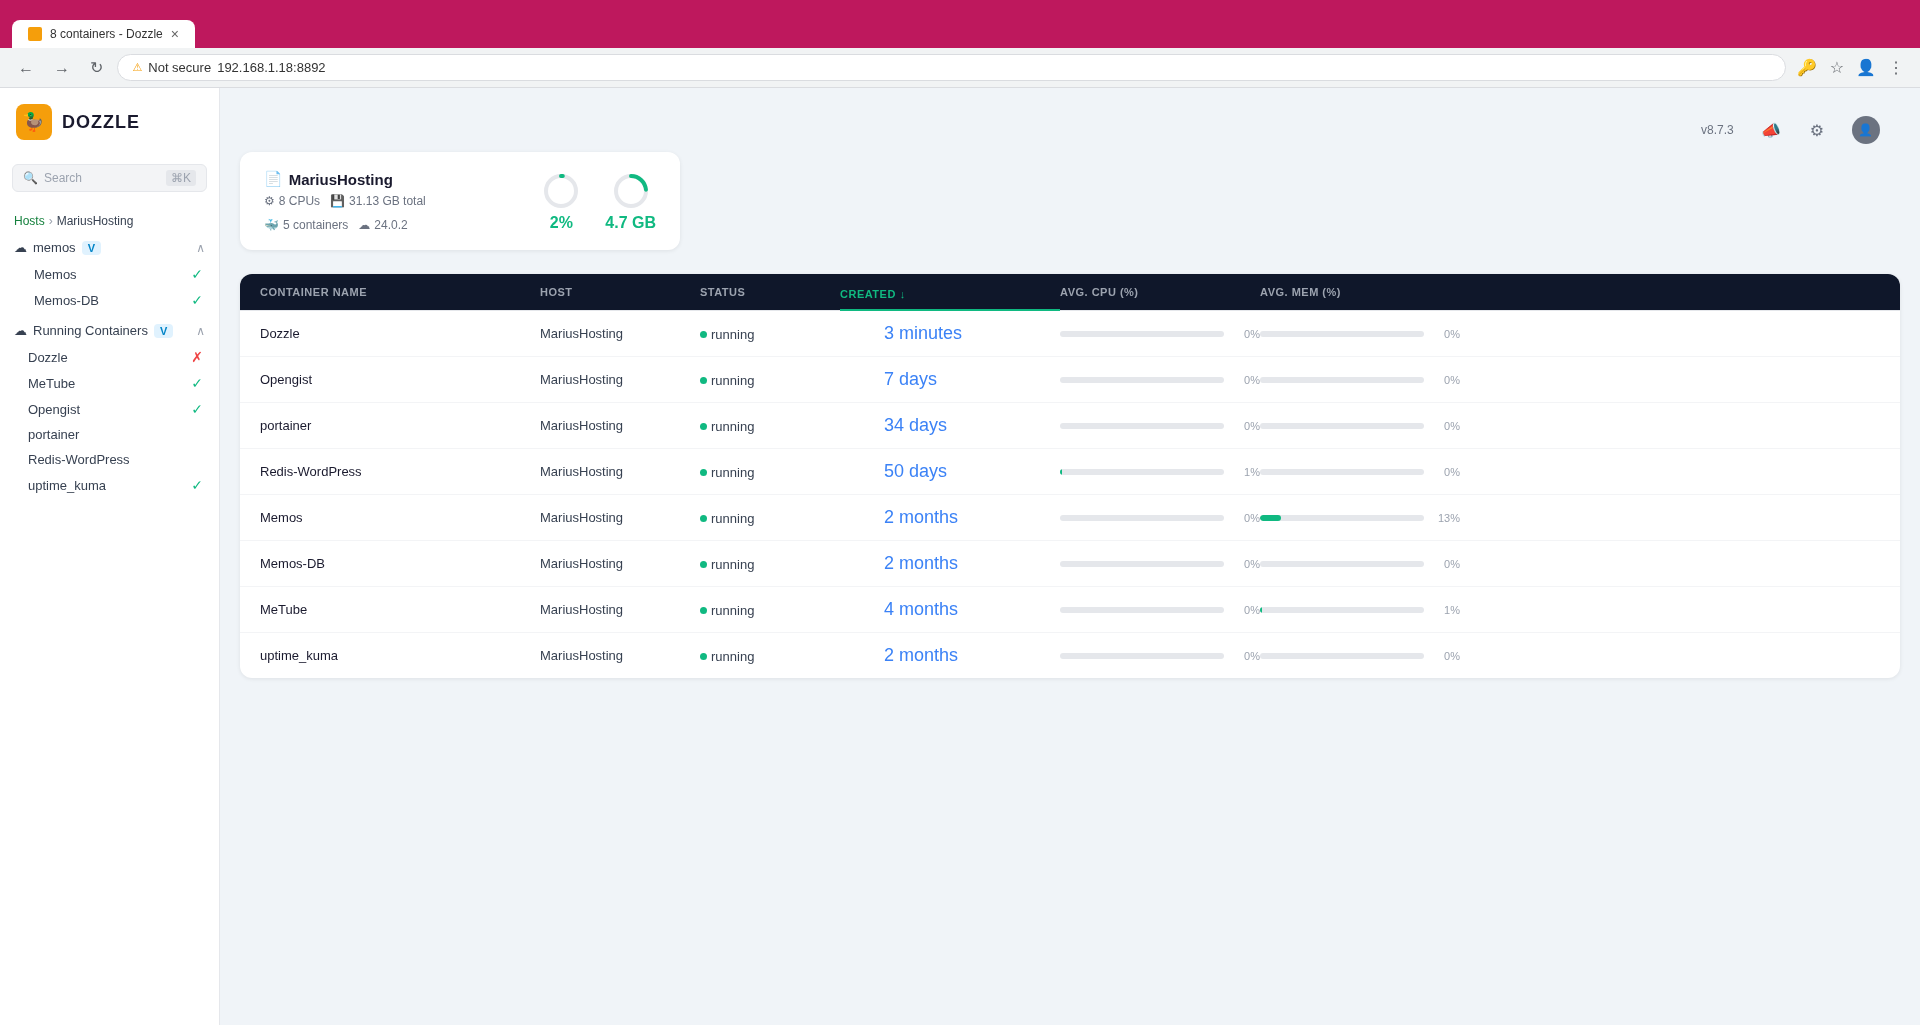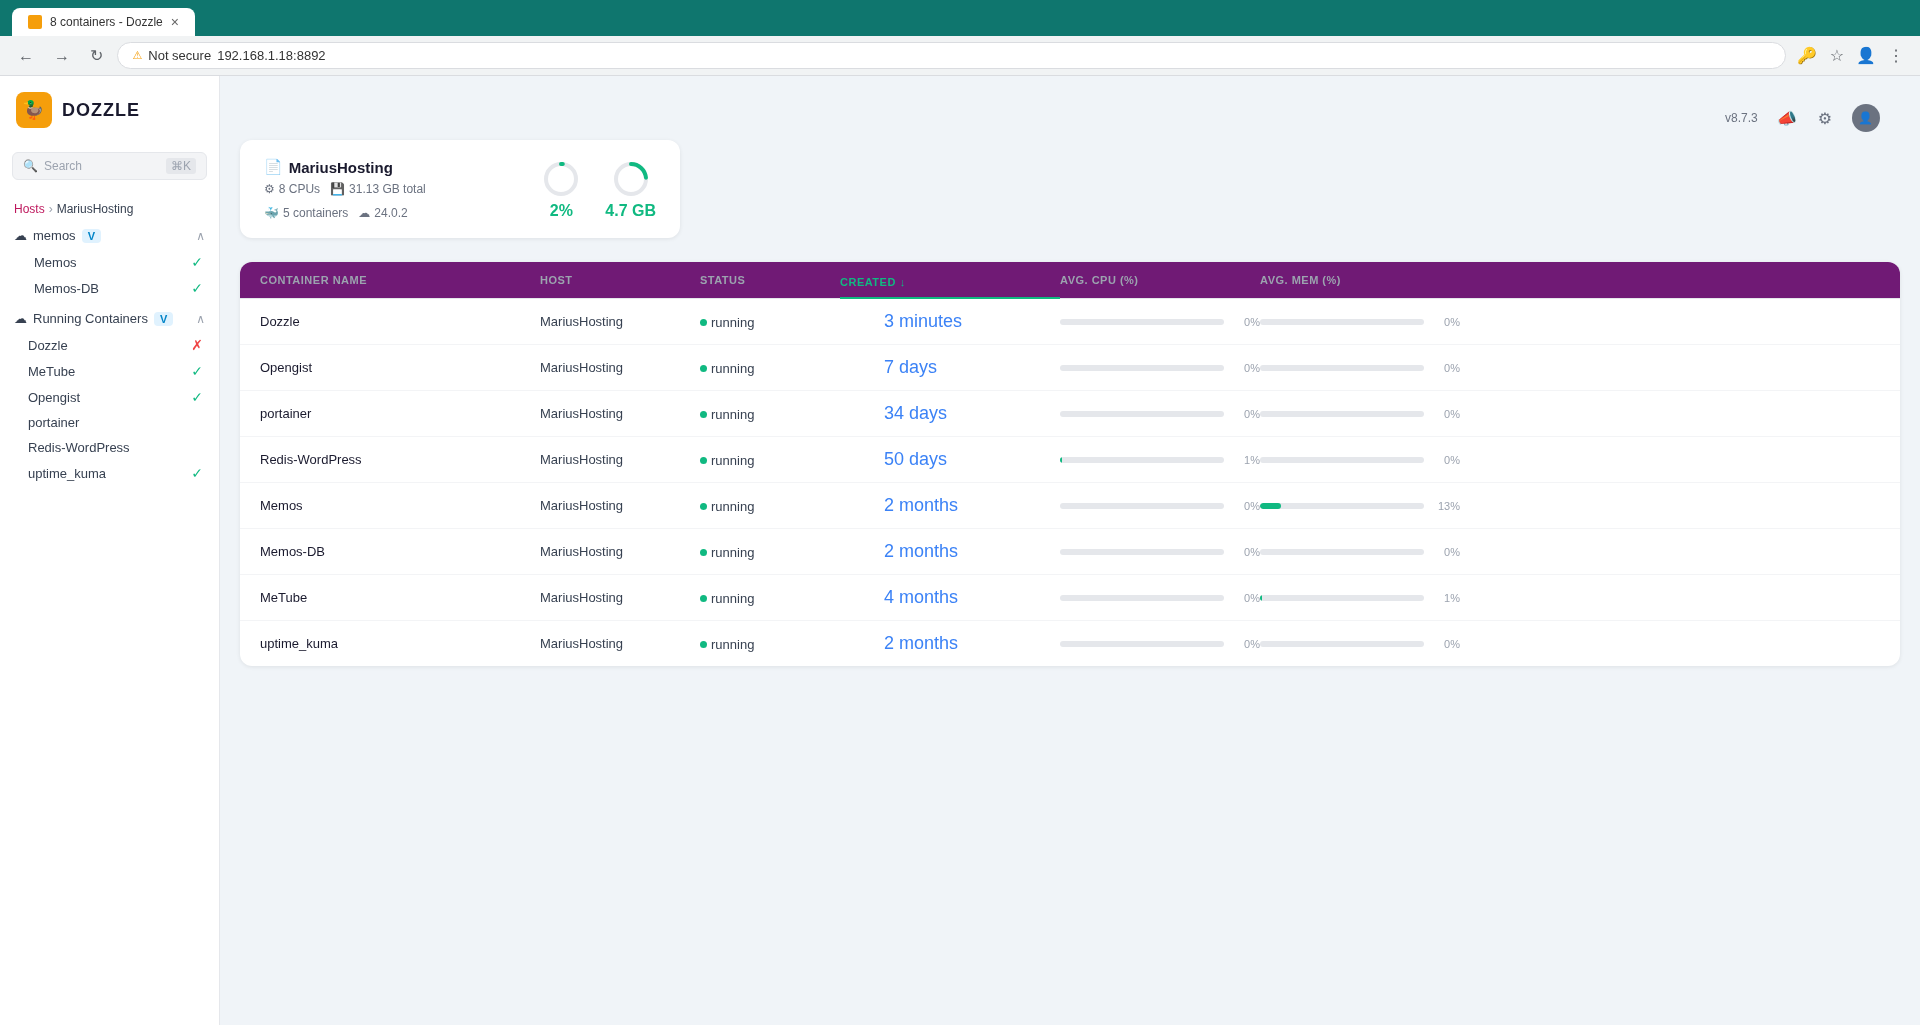--- a/index.html
+++ b/index.html
@@ -1,19 +1,19 @@
 <!DOCTYPE html>
 <html><head>
   <meta charset="utf-8">
   <style>
     * { box-sizing: border-box; margin: 0; padding: 0; }
     body { font-family: -apple-system, BlinkMacSystemFont, 'Segoe UI', sans-serif; background: #f0f4f8; font-size: 13px; }
 
     
-    .browser-chrome { background: #0f766e; padding: 8px 12px 0; }
+    .browser-chrome { background: #be185d; padding: 20px 12px 0; }
     .browser-tabs { display: flex; align-items: flex-end; }
     .browser-tab { background: #fff; border-radius: 8px 8px 0 0; padding: 6px 16px; display: flex; align-items: center; gap: 8px; font-size: 12px; color: #333; min-width: 160px; }
     .browser-tab .tab-favicon { width: 14px; height: 14px; background: #f59e0b; border-radius: 2px; }
     .browser-tab .tab-close { margin-left: auto; color: #666; cursor: pointer; font-size: 14px; }
     .browser-toolbar { background: #f1f3f4; padding: 6px 12px; display: flex; align-items: center; gap: 8px; border-bottom: 1px solid #dadce0; }
     .nav-btn { background: none; border: none; cursor: pointer; color: #5f6368; font-size: 16px; padding: 4px 6px; border-radius: 50%; }
     .address-bar { flex: 1; background: #fff; border: 1px solid #dadce0; border-radius: 20px; padding: 5px 14px; font-size: 13px; display: flex; align-items: center; gap: 6px; color: #333; }
     .address-warning { color: #f59e0b; font-size: 11px; }
     .toolbar-icons { display: flex; gap: 4px; align-items: center; }
     .toolbar-icon-btn { background: none; border: none; cursor: pointer; color: #5f6368; font-size: 16px; padding: 4px; border-radius: 50%; }
@@ -53,39 +53,39 @@
     .meta-item { display: flex; align-items: center; gap: 4px; }
     .host-card-metrics { display: flex; gap: 24px; }
     .metric-item { text-align: center; }
     .metric-value { font-size: 16px; font-weight: 600; color: #10b981; }
 
     
     .mini-donut { width: 40px; height: 40px; }
 
     
     .containers-table { background: #fff; border-radius: 12px; box-shadow: 0 1px 4px rgba(0,0,0,0.08); overflow: hidden; }
-    .table-header { display: grid; grid-template-columns: 280px 160px 140px 220px 200px 200px; padding: 12px 20px; background: #701a75; border-bottom: 1px solid #e5e7eb; color: #9ca3af; font-size: 11px; font-weight: 600; text-transform: uppercase; letter-spacing: 0.5px; }
+    .table-header { display: grid; grid-template-columns: 280px 160px 140px 220px 200px 200px; padding: 12px 20px; background: #0f172a; border-bottom: 1px solid #e5e7eb; color: #9ca3af; font-size: 11px; font-weight: 600; text-transform: uppercase; letter-spacing: 0.5px; }
     .table-header .col-created { display: flex; align-items: center; gap: 4px; color: #10b981; border-bottom: 2px solid #10b981; padding-bottom: 8px; margin-bottom: -13px; }
     .table-row { display: grid; grid-template-columns: 280px 160px 140px 220px 200px 200px; padding: 12px 20px; border-bottom: 1px solid #f3f4f6; align-items: center; }
     .table-row:last-child { border-bottom: none; }
     .col-name { font-weight: 500; color: #1a1a2e; font-size: 13px; }
     .col-host { color: #374151; font-size: 13px; }
     .status-badge { display: inline-flex; align-items: center; gap: 4px; color: #374151; font-size: 13px; }
     .status-dot-sm { width: 7px; height: 7px; border-radius: 50%; background: #10b981; }
     .col-created-val { color: #3b82f6; font-size: 18px; margin-left: 44px; }
     .progress-col { display: flex; align-items: center; gap: 8px; }
     .progress-bar { flex: 1; height: 6px; background: #e5e7eb; border-radius: 3px; overflow: hidden; }
     .progress-fill { height: 100%; border-radius: 3px; }
     .progress-fill.cpu { background: #10b981; }
     .progress-fill.mem { background: #10b981; }
     .progress-label { font-size: 11px; color: #9ca3af; min-width: 28px; text-align: right; }
 
     
     .top-bar { display: flex; align-items: center; justify-content: flex-end; padding: 8px 20px; background: #f0f4f8; }
-    .top-bar-right { display: flex; align-items: center; gap: 20px; }
+    .top-bar-right { display: flex; align-items: center; gap: 28px; }
     .version-tag { font-size: 12px; color: #6b7280; }
     .top-bar-icon { color: #6b7280; cursor: pointer; font-size: 16px; }
     .avatar { width: 28px; height: 28px; border-radius: 50%; background: #6b7280; display: flex; align-items: center; justify-content: center; color: #fff; font-size: 12px; cursor: pointer; }
   </style>
 </head>
 <body>
 
 <div class="browser-chrome">
   <div class="browser-tabs">
     <div class="browser-tab">
@@ -123,21 +123,21 @@
     <div class="sidebar-search">
       <div class="search-box">
         <span>🔍</span>
         <span>Search</span>
         <span class="search-shortcut">⌘K</span>
       </div>
     </div>
 
     <div class="sidebar-nav">
       <div class="nav-breadcrumb">
-        <span style="color:#be185d;cursor:pointer;">Hosts</span>
+        <span style="color:#15803d;cursor:pointer;">Hosts</span>
         <span style="color:#9ca3af;">›</span>
         <span class="active">MariusHosting</span>
       </div>
 
       <div class="nav-group">
         <div class="nav-group-header">
           <span>☁</span>
           <span>memos</span>
           <span class="group-badge">V</span>
           <span class="chevron">∧</span>

